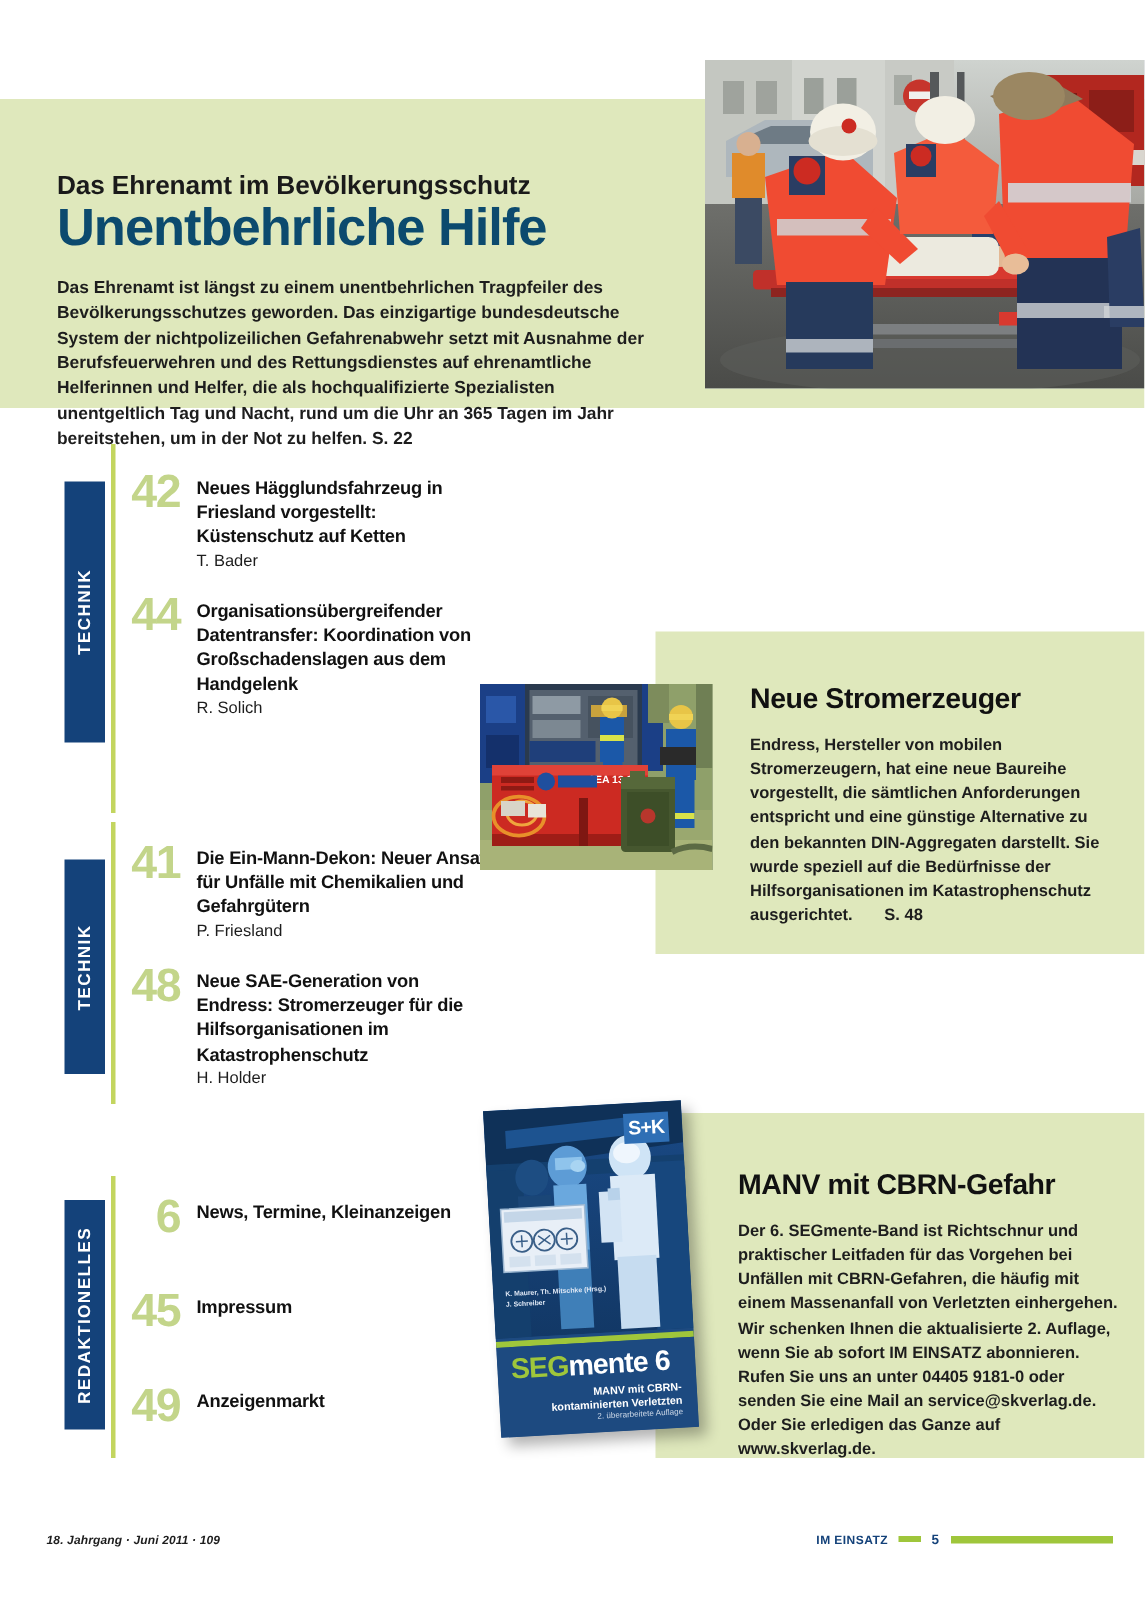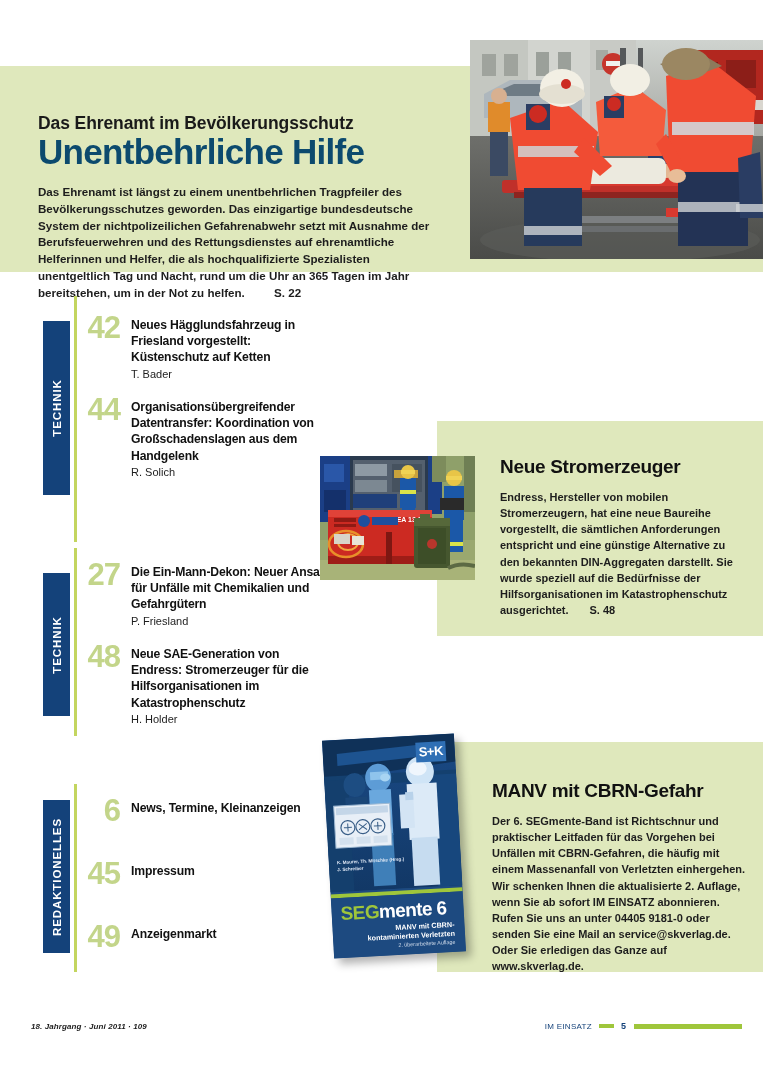--- a/index.html
+++ b/index.html
@@ -23,21 +23,21 @@
   }
   .headline {
     font-size: 35px; font-weight: bold; color: #0c4a6e; line-height: 1.05;
     letter-spacing: -0.7px; margin-top: 1px;
   }
   .banner-body {
     margin-top: 13px; font-size: 11.6px; line-height: 1.45;
     color: #1d1d1d; font-weight: bold; width: 404px;
   }
   .banner-body .pg { font-weight: bold; }
-  .pgref-inline { display:inline-block; margin-left: 26px; }
+  .pgref-inline { display:inline-block; }
 
   
   .hero-photo {
     position: absolute; left: 470px; top: 40px; width: 293px; height: 219px;
     overflow: hidden; background: #8c9298;
   }
   .hero-photo svg { display: block; width: 293px; height: 219px; }
 
   
   .rail-line {
@@ -133,21 +133,21 @@
   
   .foot-left {
     position: absolute; left: 31px; top: 1022px;
     font-size: 8px; font-weight: bold; color: #1d1d1d; letter-spacing: 0.1px; font-style: italic;
   }
   .foot-right {
     position: absolute; right: 0; top: 1020px; height: 12px;
     display: flex; align-items: center; gap: 0;
   }
   .foot-brand {
-    font-size: 8px; font-weight: normal; color: #14427a; letter-spacing: 0.3px;
+    font-size: 8px; font-weight: bold; color: #14427a; letter-spacing: 0.3px;
   }
   .foot-dash { width: 15px; height: 4px; background: #9fc63b; margin: 0 7px; }
   .foot-pnum { font-size: 9px; font-weight: bold; color: #14427a; }
   .foot-bar { width: 108px; height: 5px; background: #9fc63b; margin-left: 8px; }
 </style>
 </head>
 <body>
 
 <div id="page">
 
@@ -276,21 +276,21 @@
 
   <div class="toc-entry" style="left:66px; top:396px; width:230px;">
     <div class="toc-num">44</div>
     <div class="toc-text">
       <div class="toc-title">Organisationsübergreifender Datentransfer: Koordination von Großschadenslagen aus dem Handgelenk</div>
       <div class="toc-author">R. Solich</div>
     </div>
   </div>
 
   <div class="toc-entry" style="left:66px; top:561px; width:230px;">
-    <div class="toc-num">27</div>
+    <div class="toc-num">41</div>
     <div class="toc-text">
       <div class="toc-title">Die Ein-Mann-Dekon: Neuer Ansatz für Unfälle mit Chemikalien und Gefahrgütern</div>
       <div class="toc-author">P. Friesland</div>
     </div>
   </div>
 
   <div class="toc-entry" style="left:66px; top:643px; width:230px;">
     <div class="toc-num">48</div>
     <div class="toc-text">
       <div class="toc-title">Neue SAE-Generation von Endress: Stromerzeuger für die Hilfsorganisationen im Katastrophenschutz</div>

